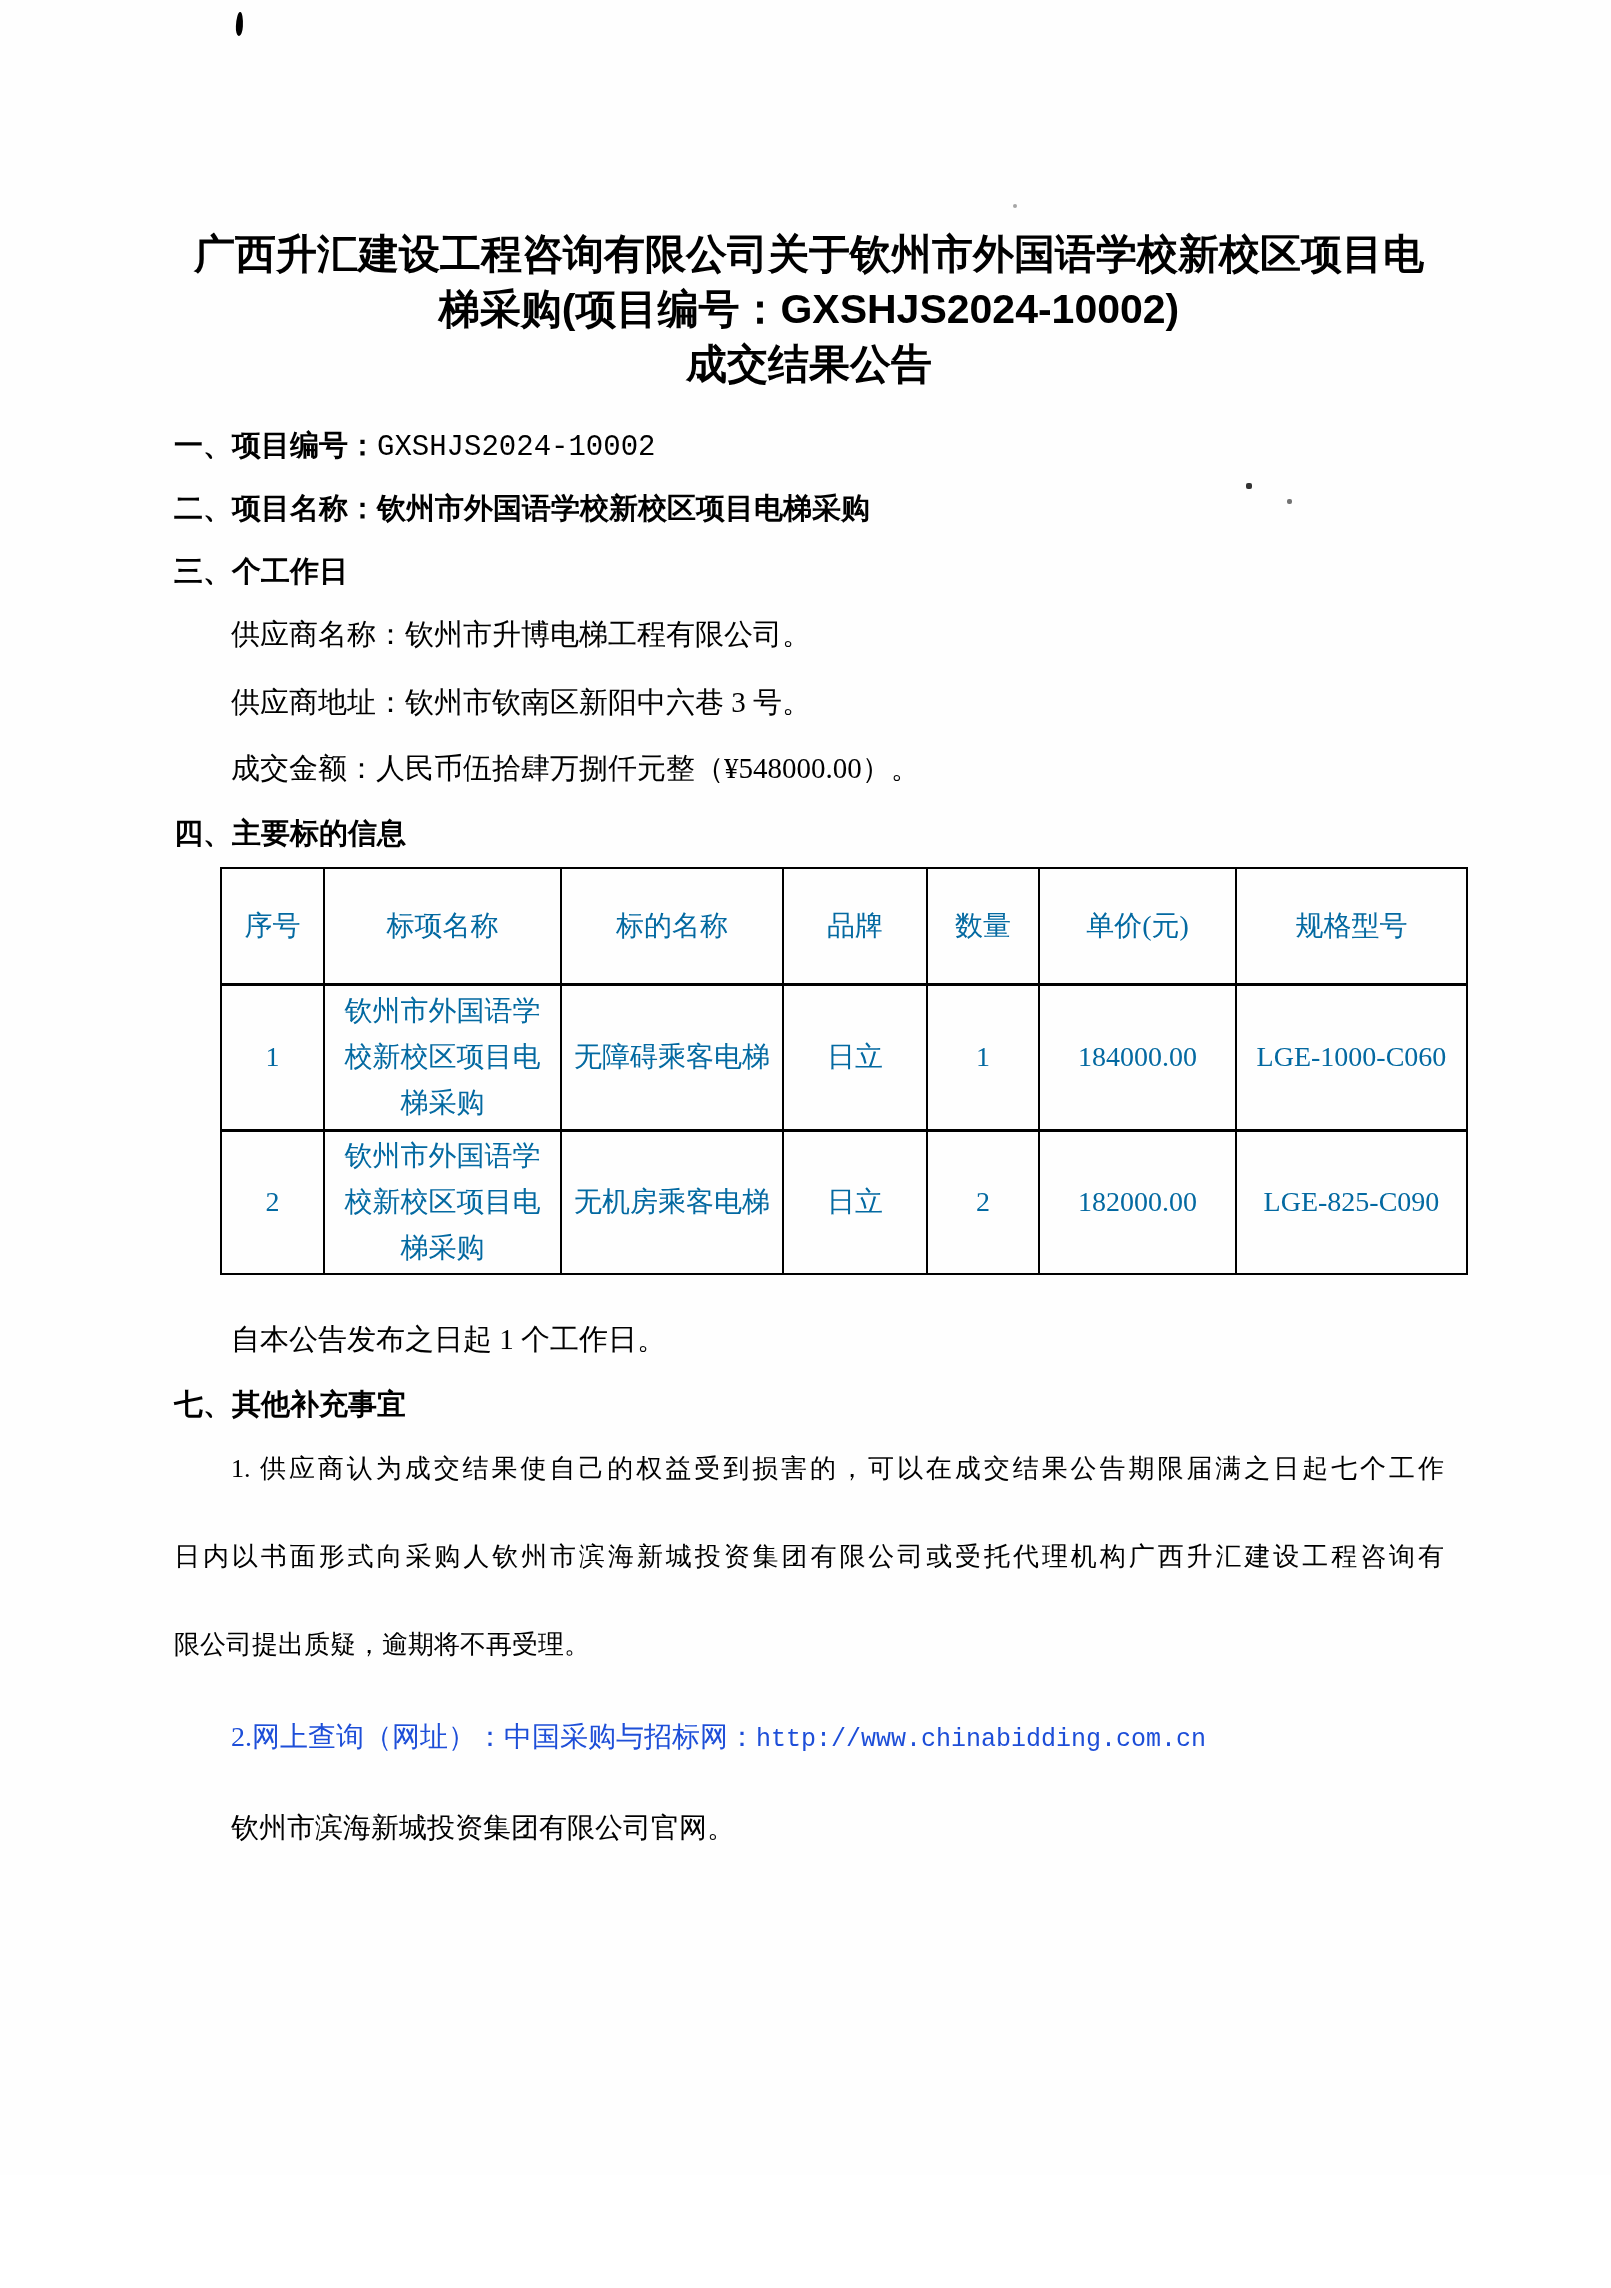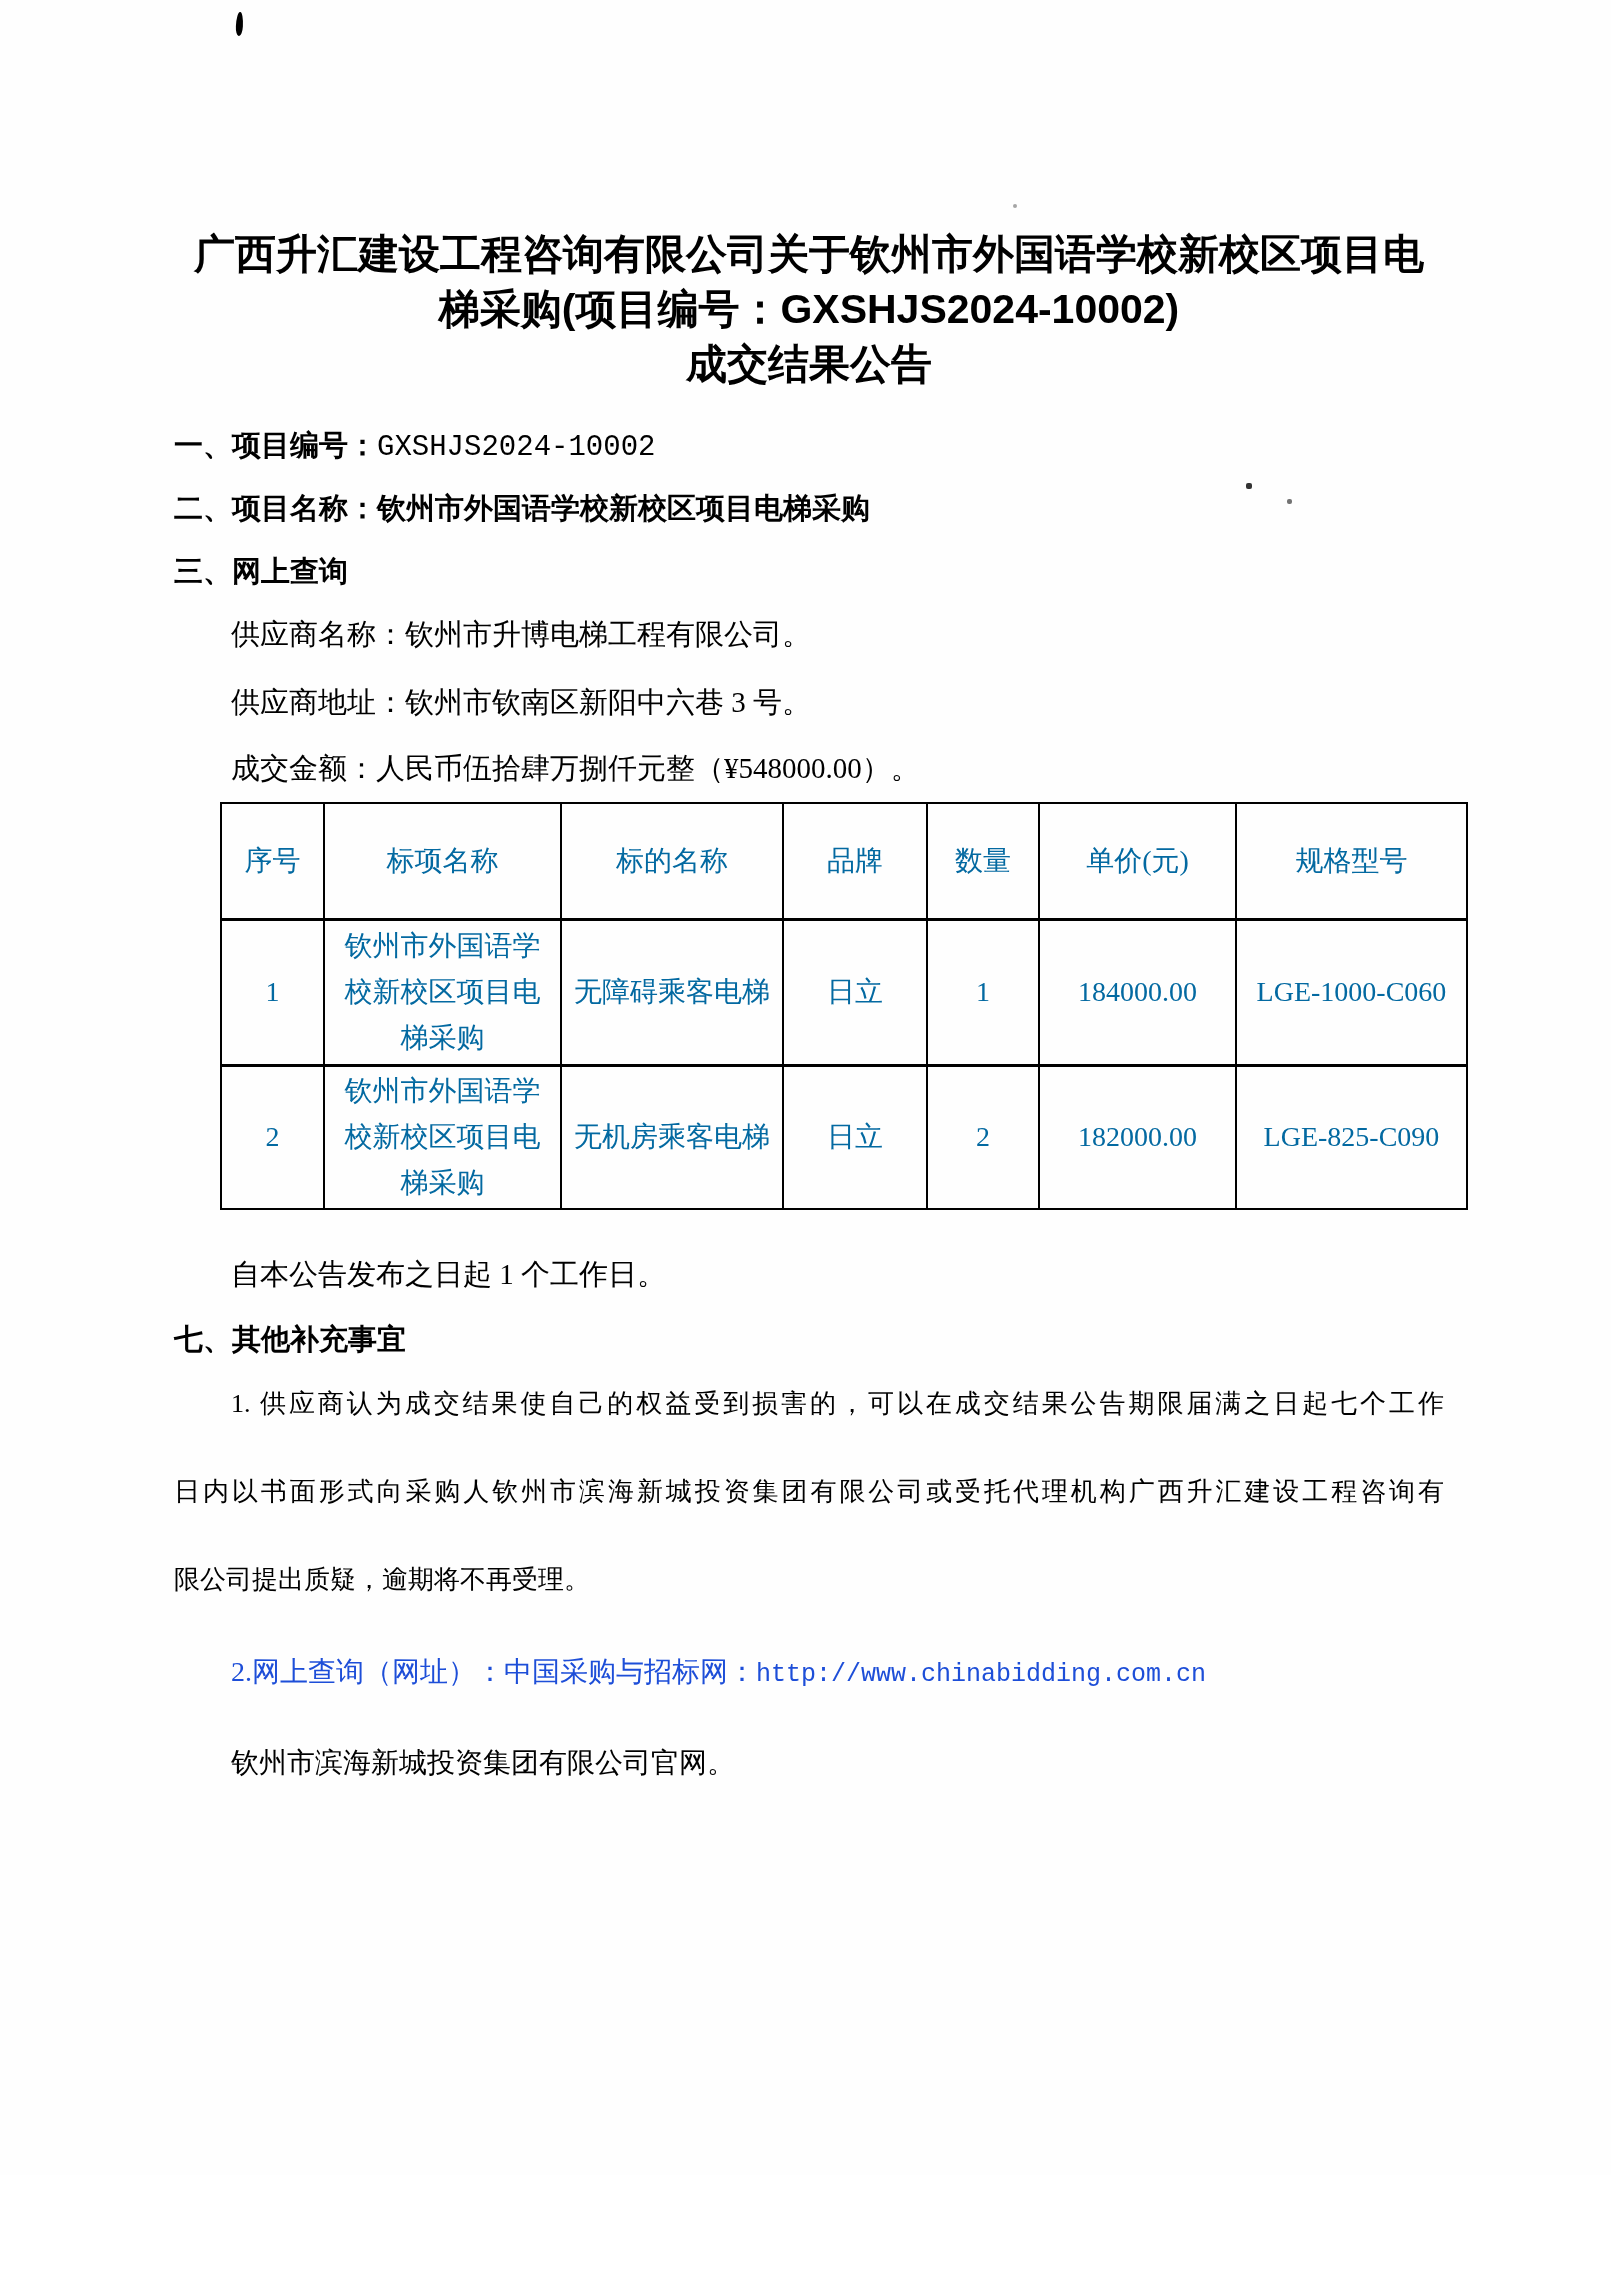--- a/index.html
+++ b/index.html
@@ -140,26 +140,27 @@
       <span class="title-line">梯采购(项目编号：GXSHJS2024-10002)</span>
       <span class="title-line">成交结果公告</span>
     </h1>
 
     <div class="sec mt-s1">
       <span>一、项目编号：</span><span class="val-mono">GXSHJS2024-10002</span>
     </div>
 
     <div class="sec mt-s2">二、项目名称：钦州市外国语学校新校区项目电梯采购</div>
 
-    <div class="sec mt-s3">三、网上查询</div>
+    <div class="sec mt-s3">三、个工作日</div>
 
     <div class="ind mt-ind1">供应商名称：钦州市升博电梯工程有限公司。</div>
     <div class="ind mt-ind2">供应商地址：钦州市钦南区新阳中六巷 3 号。</div>
     <div class="ind mt-ind3">成交金额：人民币伍拾肆万捌仟元整（¥548000.00）。</div>
 
+    <div class="sec mt-s4">四、主要标的信息</div>
 
     <table class="tbl">
       <colgroup>
         <col style="width:103px">
           <col style="width:237px">
           <col style="width:222px">
           <col style="width:144px">
           <col style="width:112px">
           <col style="width:197px">
           <col style="width:231px">

